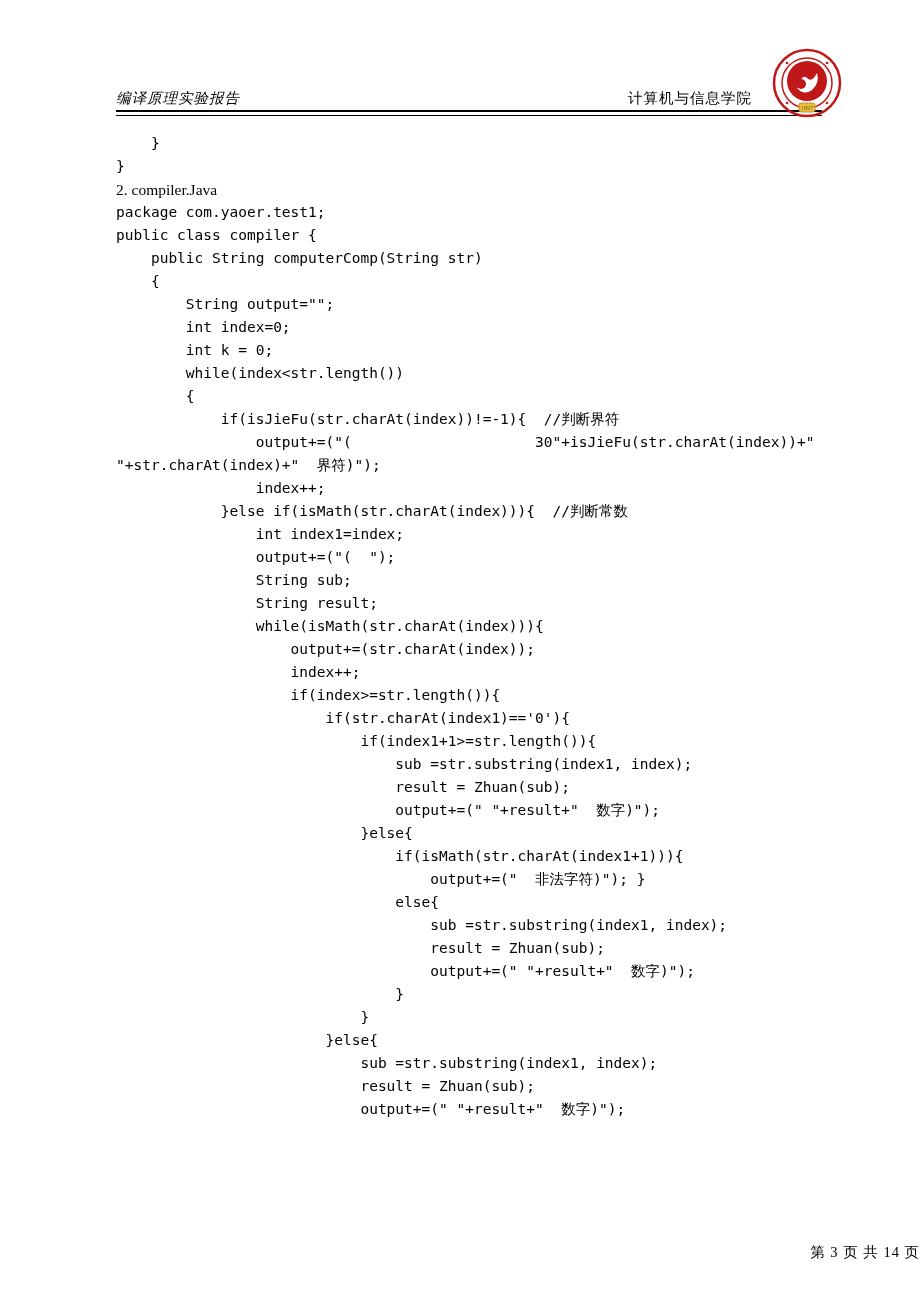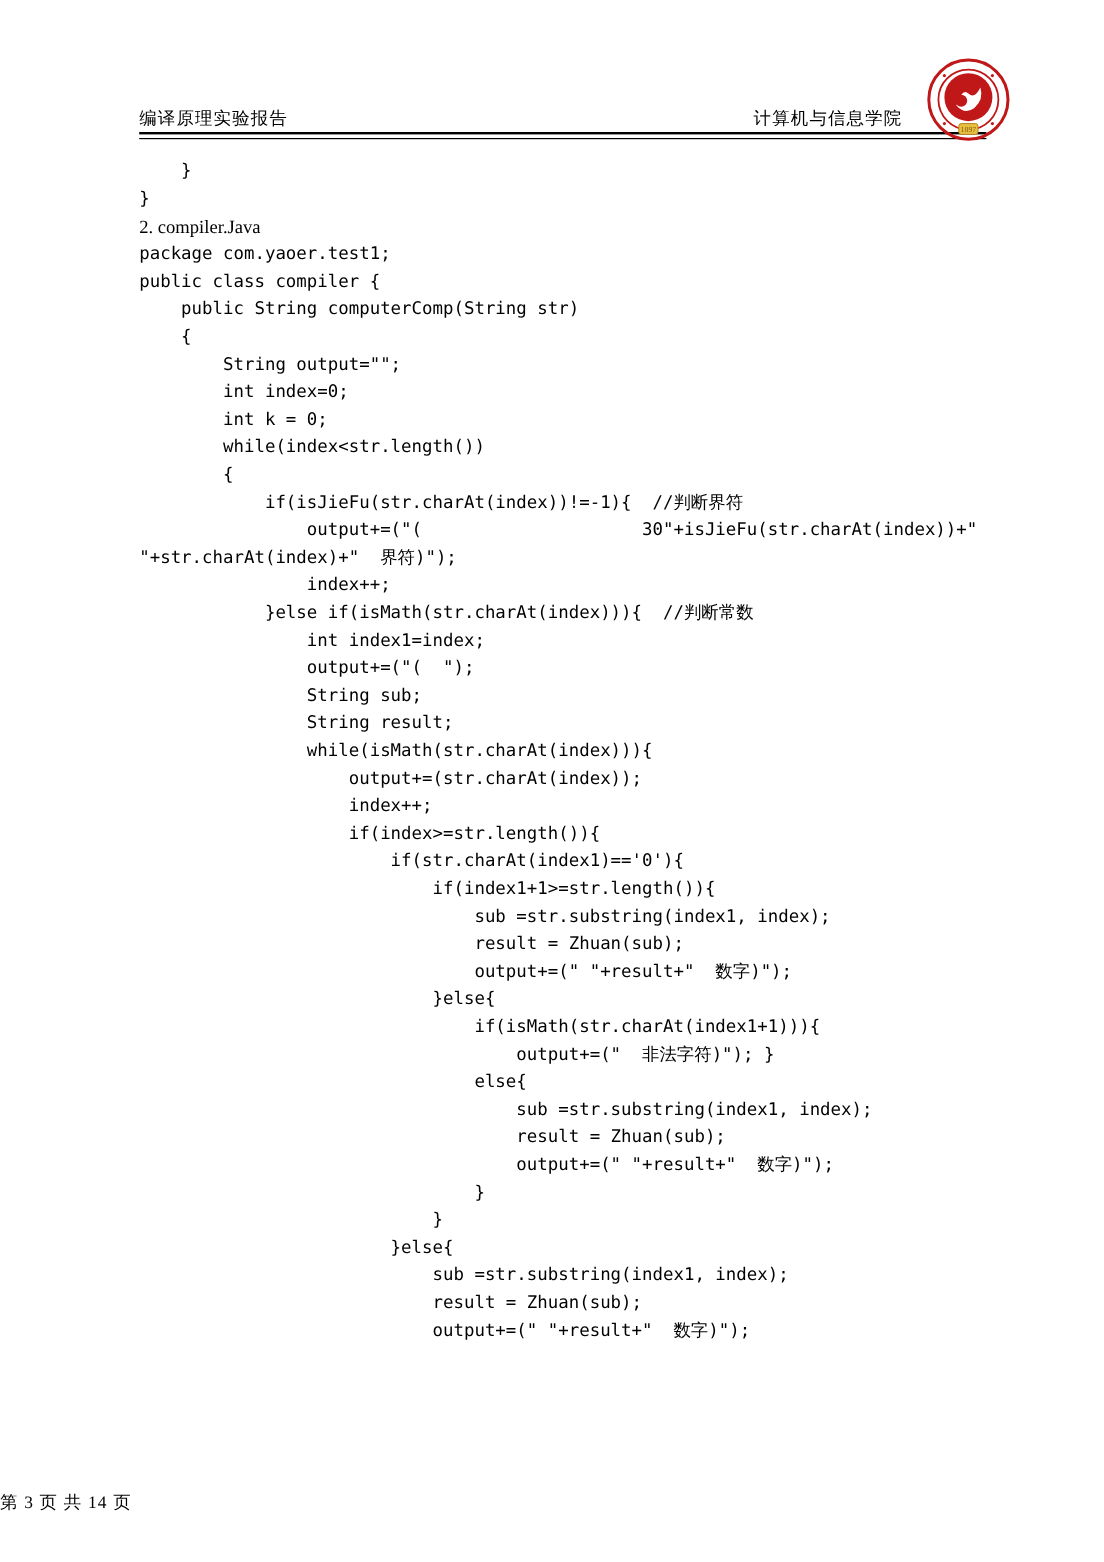--- a/index.html
+++ b/index.html
@@ -18,20 +18,21 @@
     position: relative;
     height: 32px;
     margin-bottom: 10px;
   }
   .header-left {
     position: absolute;
     left: 0;
     bottom: 2px;
     font-size: 14.5px;
     letter-spacing: 1px;
+    font-style: italic;
   }
   .header-right {
     position: absolute;
     right: 70px;
     bottom: 2px;
     font-size: 14.5px;
     letter-spacing: 1px;
   }
   .header-line {
     position: absolute;
@@ -56,21 +57,21 @@
   }
   .heading {
     font-family: Liberation Serif, serif;
     font-size: 15.5px;
   }
   .footer {
     position: absolute;
     bottom: 40px;
     left: 0;
     width: 100%;
-    text-align: left;
+    text-align: right;
     font-size: 14.5px;
     letter-spacing: 1px;
   }
 </style>
 </head>
 <body>
 
 <div class="page">
   <div class="header">
     <span class="header-left">编译原理实验报告</span>

